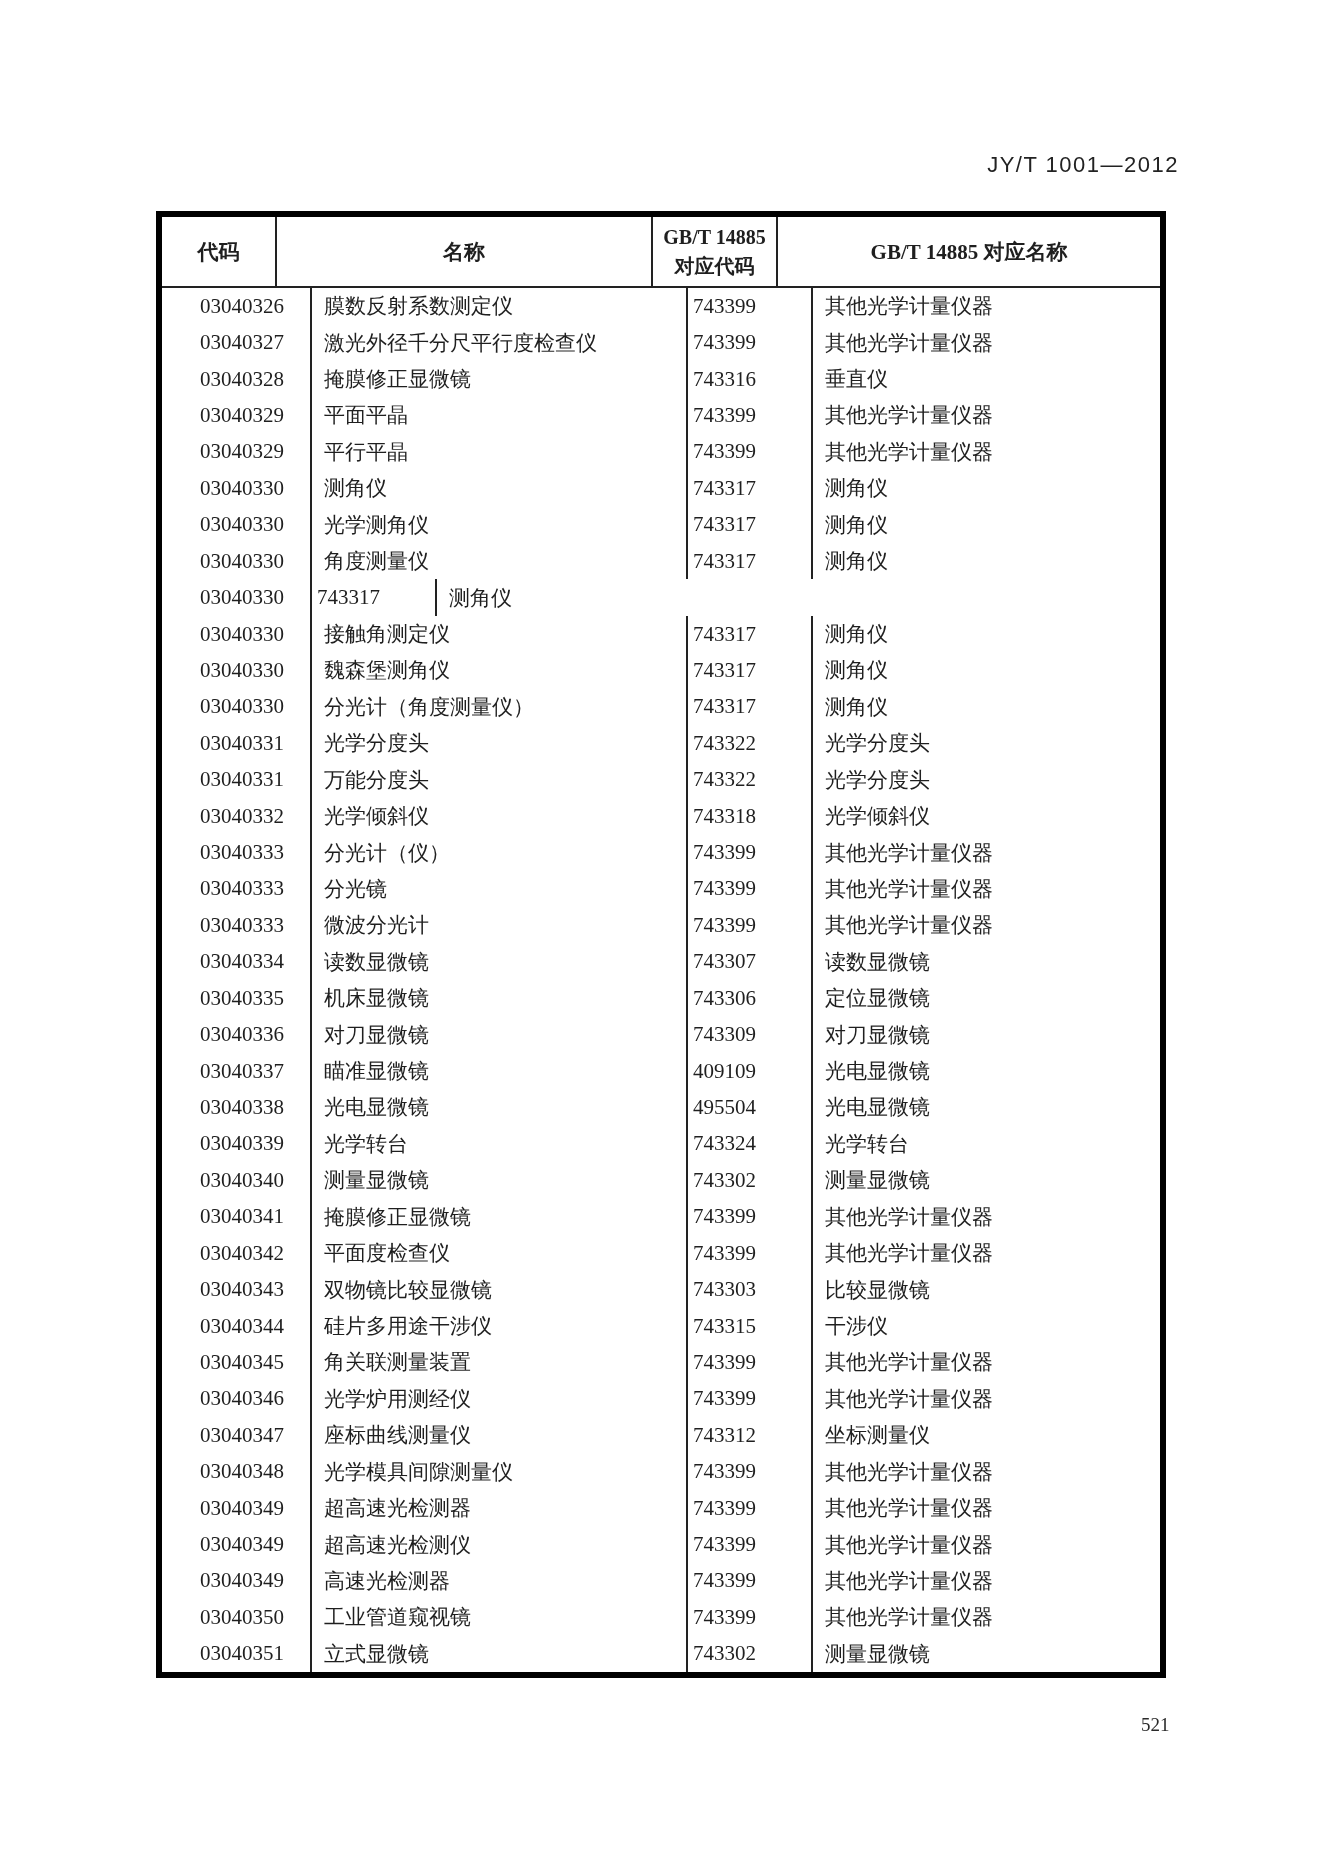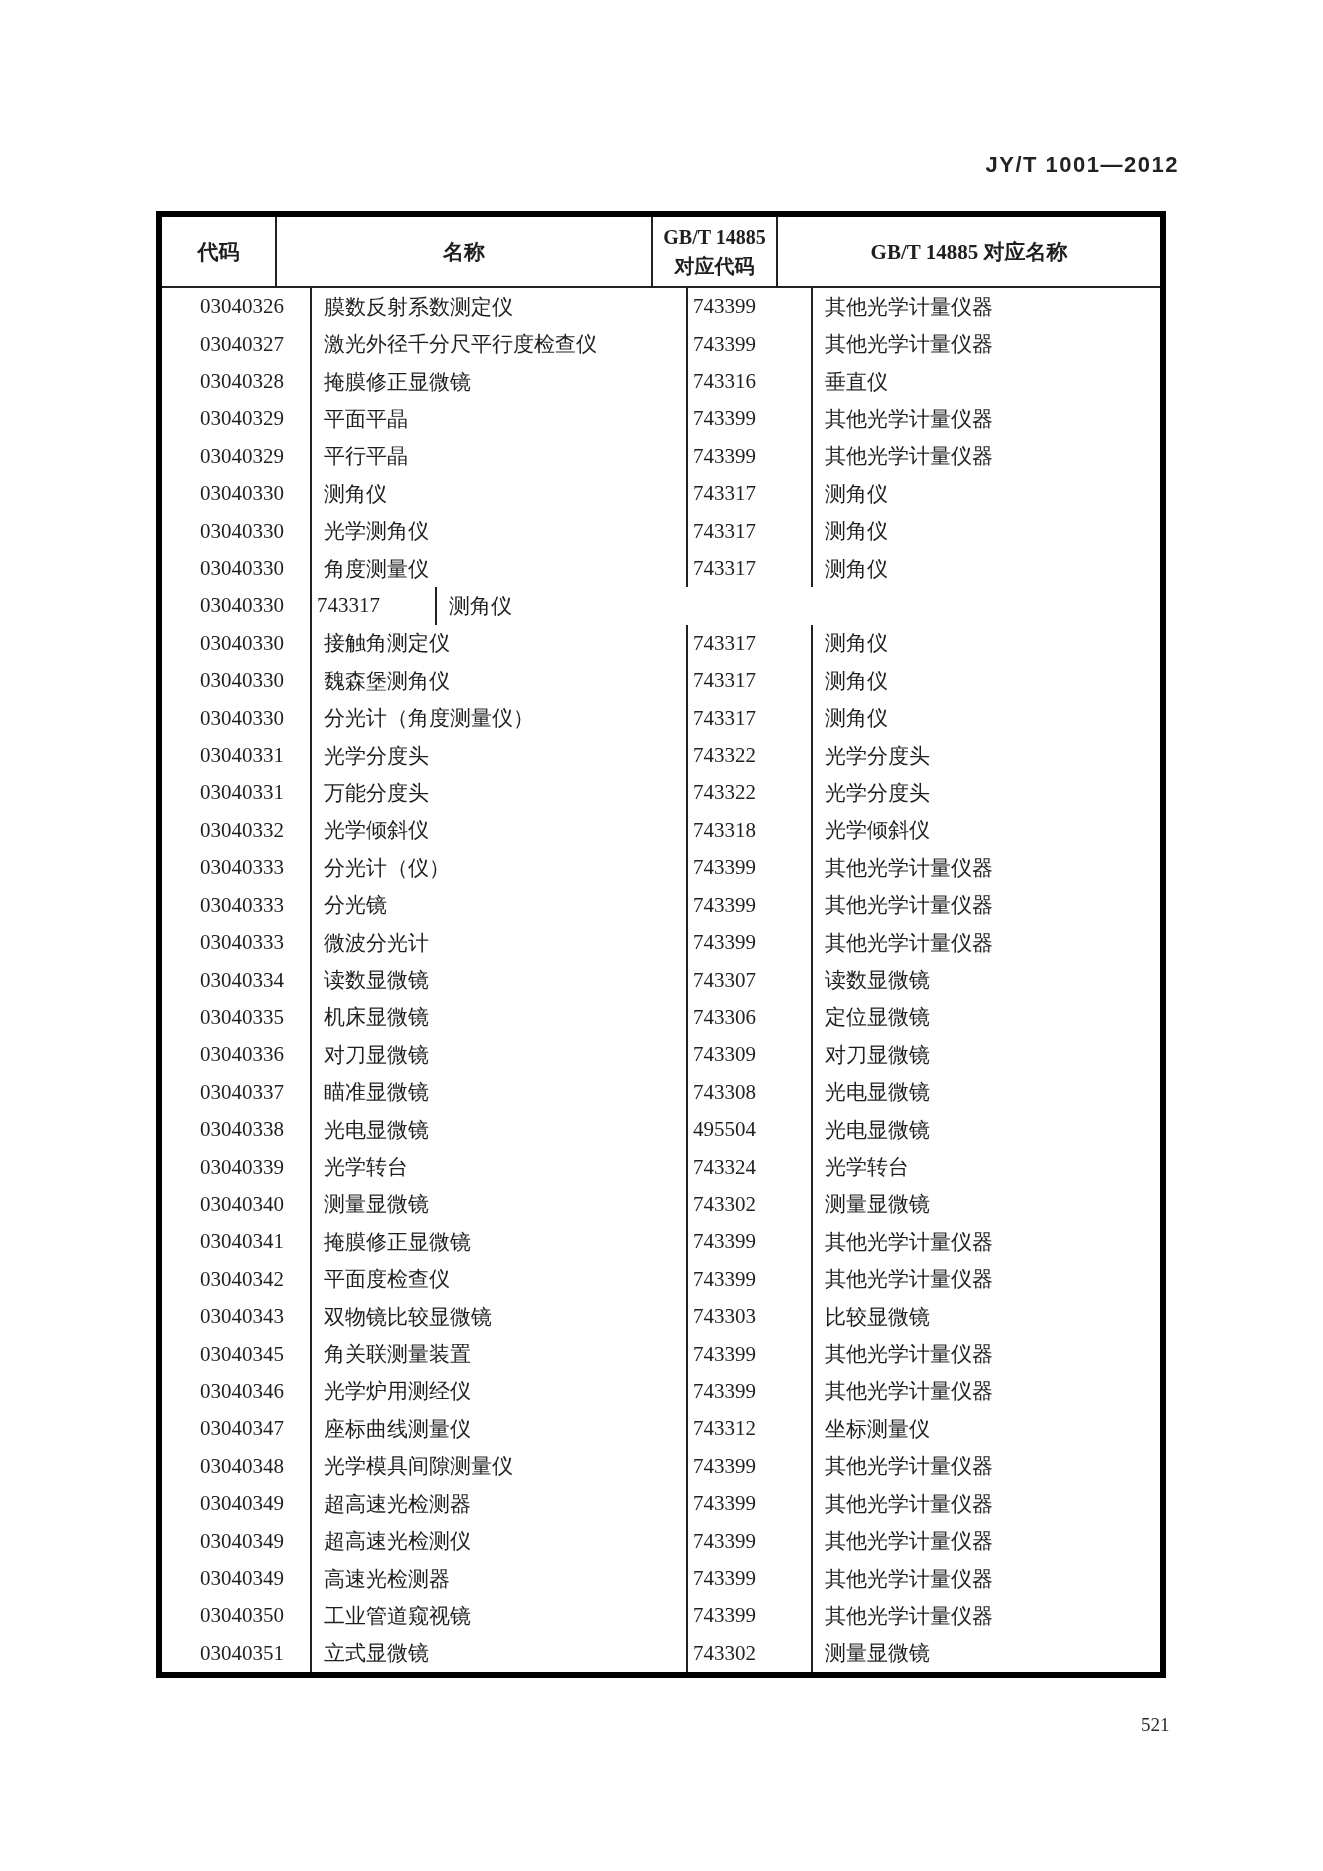--- a/index.html
+++ b/index.html
@@ -14,21 +14,20 @@
   }
   .doc-number {
     position: absolute;
     top: 152px;
     right: 144px;
     font-family: "Liberation Sans", "DejaVu Sans", sans-serif;
     font-size: 22px;
     letter-spacing: 1.5px;
     color: #222222;
     white-space: nowrap;
-    font-weight: bold;
   }
   .std-table {
     position: absolute;
     left: 156px;
     top: 211px;
     width: 1010px;
     height: 1467px;
     box-sizing: border-box;
     border: 6px solid #000000;
     display: flex;
@@ -229,21 +228,21 @@
         </div>
         <div class="row">
           <div class="cell c1">03040336</div>
           <div class="cell c2">对刀显微镜</div>
           <div class="cell c3">743309</div>
           <div class="cell c4">对刀显微镜</div>
         </div>
         <div class="row">
           <div class="cell c1">03040337</div>
           <div class="cell c2">瞄准显微镜</div>
-          <div class="cell c3">743308</div>
+          <div class="cell c3">409109</div>
           <div class="cell c4">光电显微镜</div>
         </div>
         <div class="row">
           <div class="cell c1">03040338</div>
           <div class="cell c2">光电显微镜</div>
           <div class="cell c3">495504</div>
           <div class="cell c4">光电显微镜</div>
         </div>
         <div class="row">
           <div class="cell c1">03040339</div>
@@ -269,20 +268,26 @@
           <div class="cell c3">743399</div>
           <div class="cell c4">其他光学计量仪器</div>
         </div>
         <div class="row">
           <div class="cell c1">03040343</div>
           <div class="cell c2">双物镜比较显微镜</div>
           <div class="cell c3">743303</div>
           <div class="cell c4">比较显微镜</div>
         </div>
         <div class="row">
+          <div class="cell c1">03040344</div>
+          <div class="cell c2">硅片多用途干涉仪</div>
+          <div class="cell c3">743315</div>
+          <div class="cell c4">干涉仪</div>
+        </div>
+        <div class="row">
           <div class="cell c1">03040345</div>
           <div class="cell c2">角关联测量装置</div>
           <div class="cell c3">743399</div>
           <div class="cell c4">其他光学计量仪器</div>
         </div>
         <div class="row">
           <div class="cell c1">03040346</div>
           <div class="cell c2">光学炉用测经仪</div>
           <div class="cell c3">743399</div>
           <div class="cell c4">其他光学计量仪器</div>

